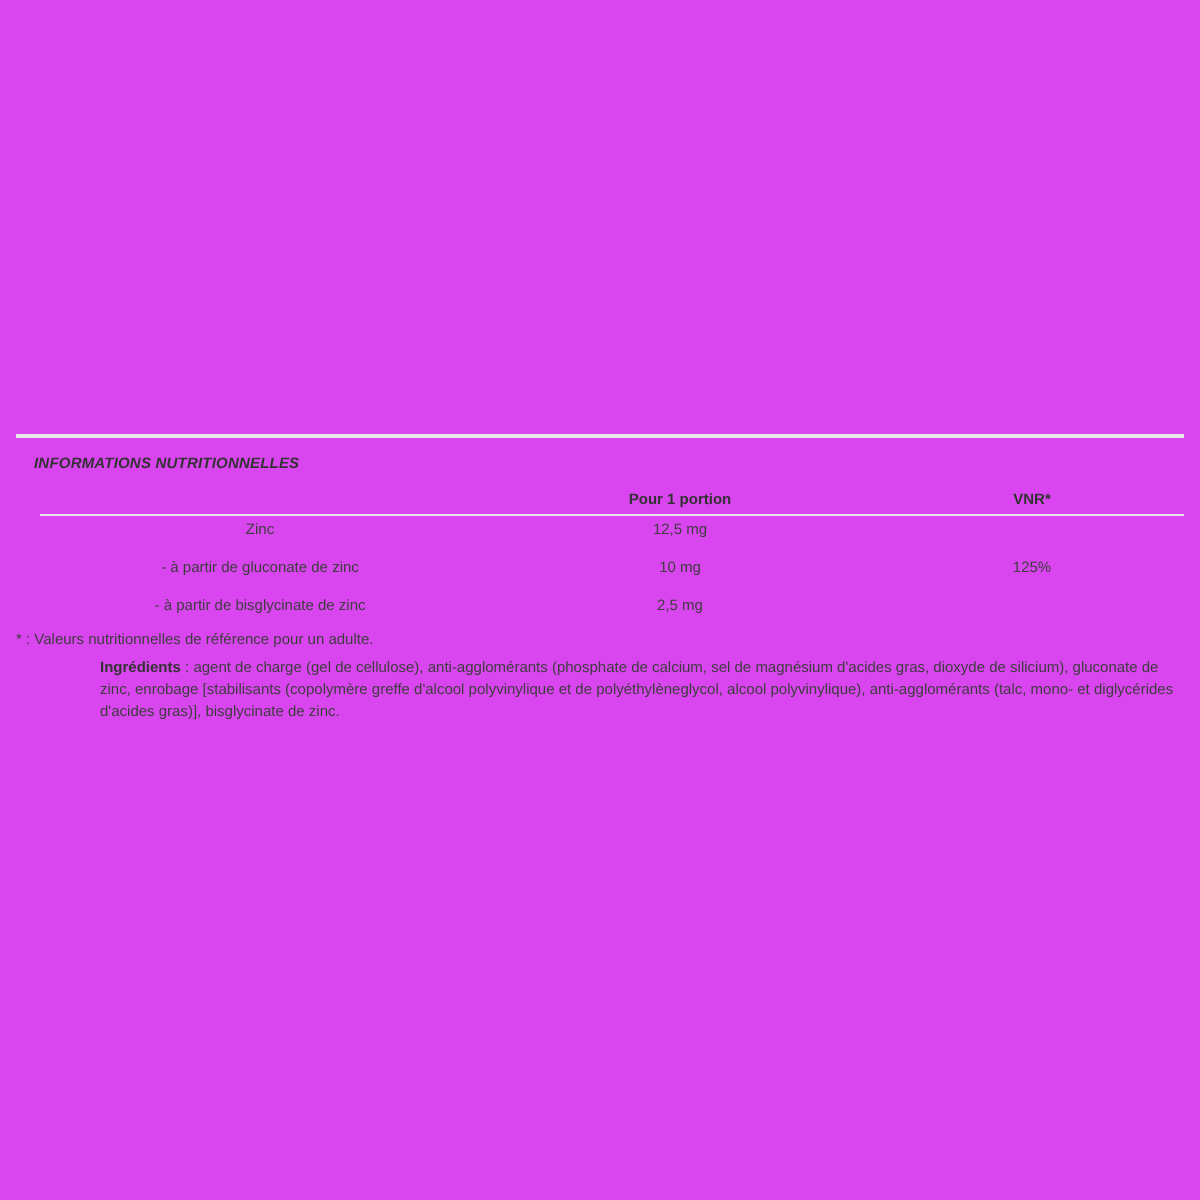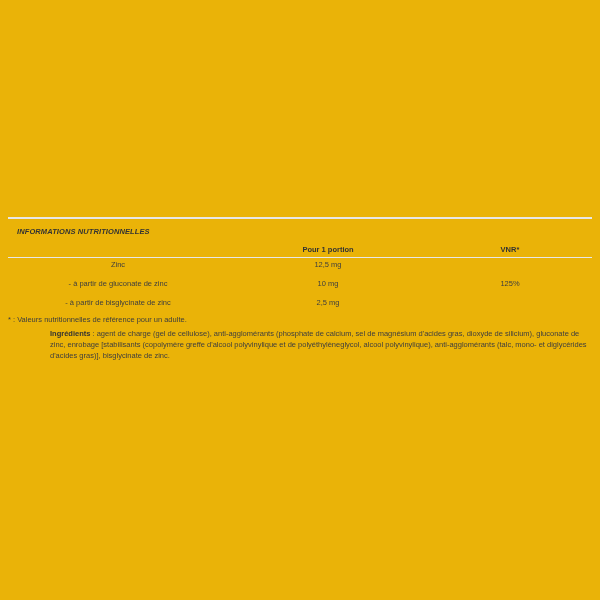--- a/index.html
+++ b/index.html
@@ -1,20 +1,20 @@
 <!DOCTYPE html>
 <html><head>
 <meta charset="utf-8">
 <style>
   html, body { margin: 0; padding: 0; background: #ffffff; }
   .canvas {
     position: relative;
     width: 600px;
     height: 600px;
-    background: #eab308;
+    background: #d946ef;
     overflow: hidden;
     font-family: "Liberation Sans", sans-serif;
     color: #3e3e3e;
   }
   .section {
     position: absolute;
     top: 217px;
     left: 8px;
     width: 584px;
     border-top: 2px solid #e7e7e7;
@@ -27,21 +27,21 @@
     font-style: italic;
     letter-spacing: 0.1px;
     color: #333333;
   }
   .subtitle {
     font-size: 7.5px;
     line-height: 9px;
     margin-top: 3px;
     color: #3e3e3e;
   }
-  .ntable { margin-top: 9px; font-size: 7.5px; }
+  .ntable { margin-top: 9px; font-size: 7.5px; margin-left: 12px; }
   .trow { display: flex; line-height: 9px; }
   .thead-row {
     padding-bottom: 3px;
     border-bottom: 1px solid #e7e7e7;
     font-weight: bold;
     color: #333333;
   }
   .data-row { padding: 2px 0 8px; }
   .c-label { width: 220px; text-align: center; }
   .c-portion { width: 200px; text-align: center; }

